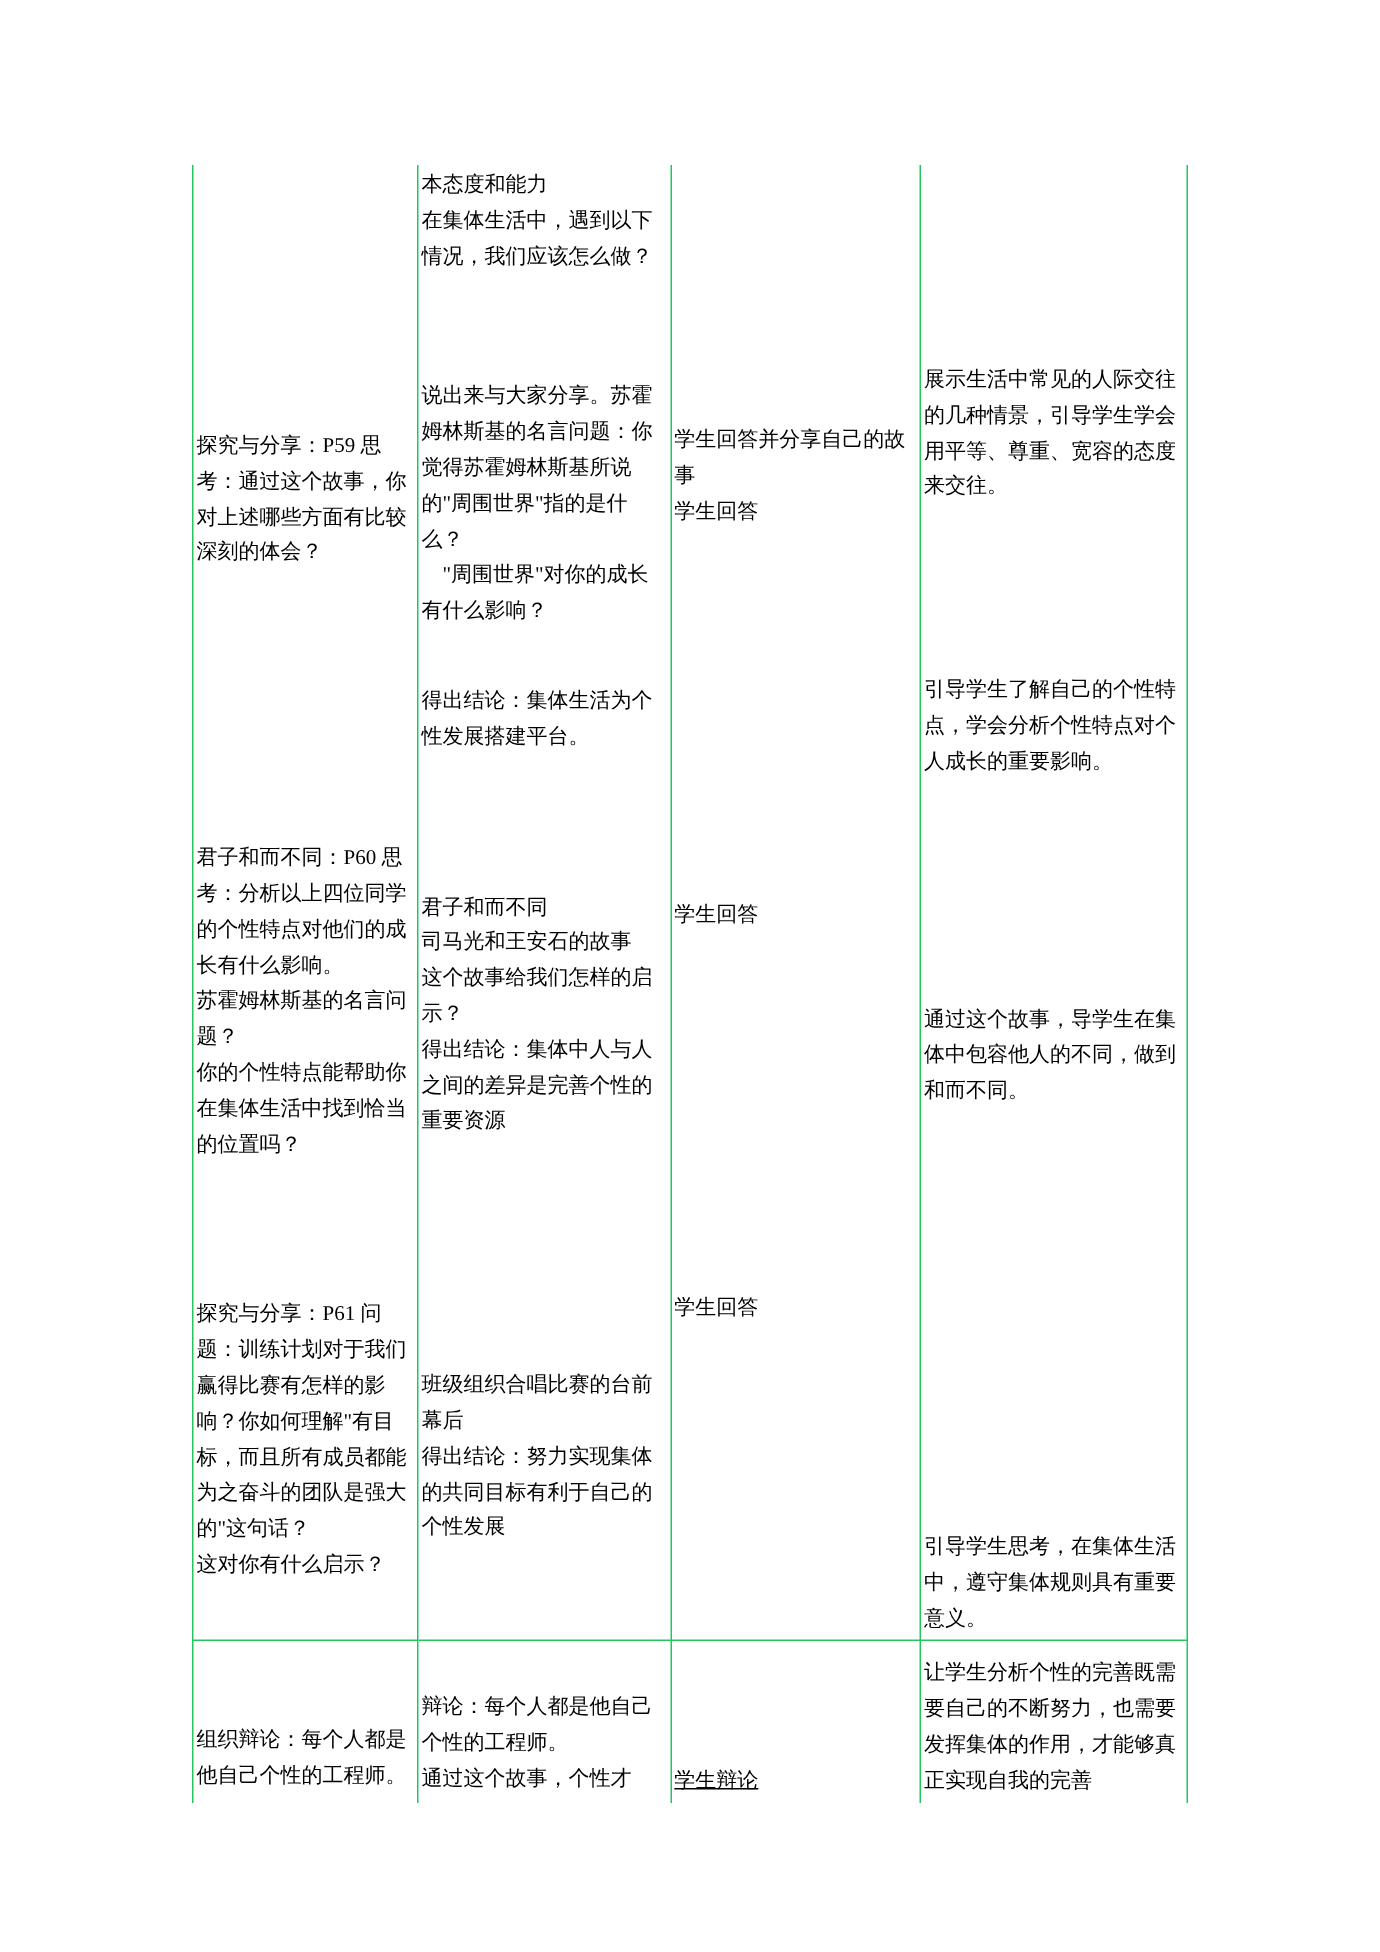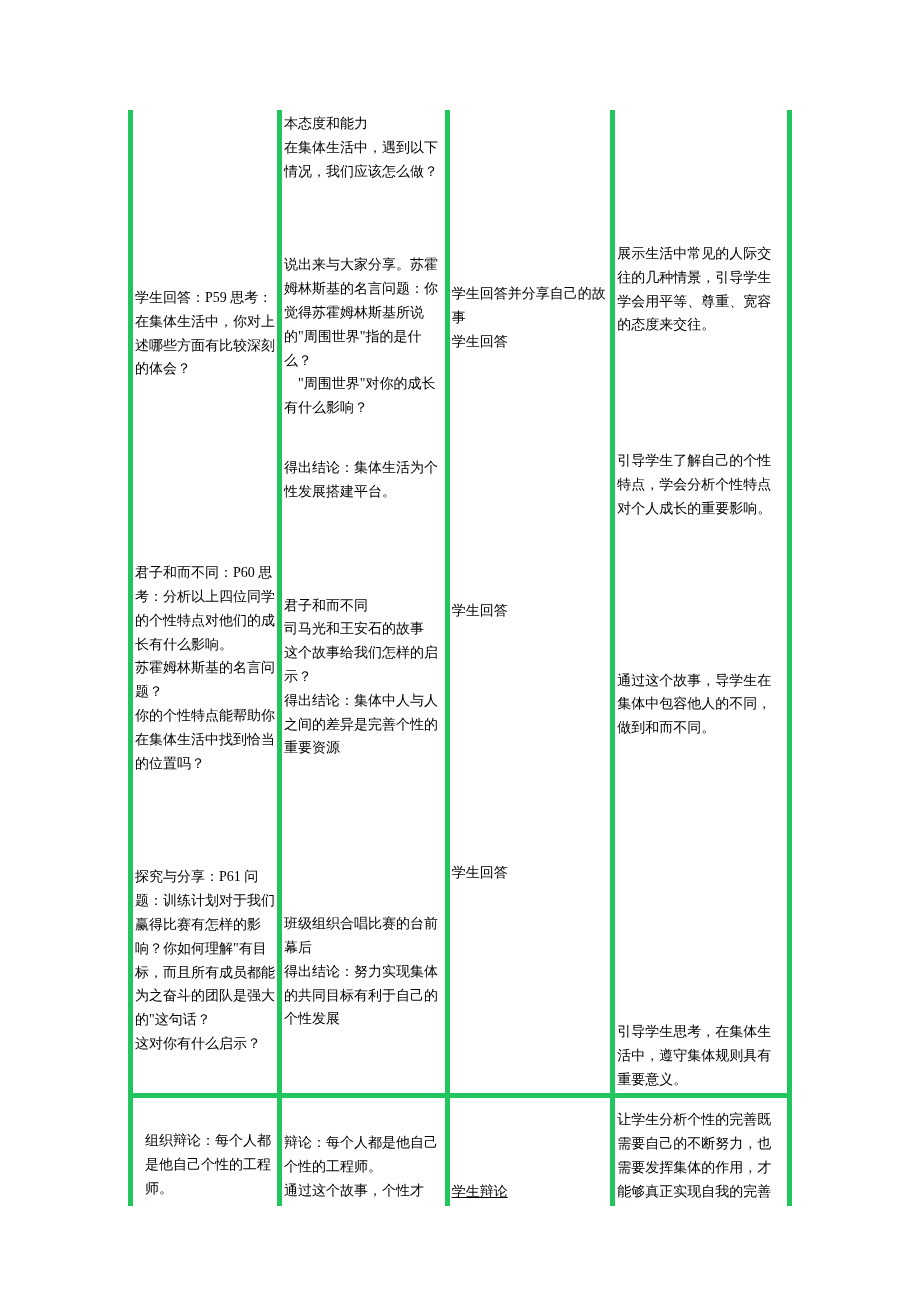--- a/index.html
+++ b/index.html
@@ -17,21 +17,21 @@
     position: relative;
     box-sizing: border-box;
     padding: 110px 128px 0 128px;
   }
   table {
     border-collapse: collapse;
     width: 100%;
     table-layout: fixed;
   }
   td {
-    border: 5px solid #22c55e;
+    border: 1px solid #22c55e;
     vertical-align: top;
     padding: 2px 2px;
     word-break: break-all;
   }
   col.c1 { width: 145px; }
   col.c2 { width: 163px; }
   col.c3 { width: 161px; }
   col.c4 { width: 172px; }
   .cell-inner { }
   .para { margin: 0; }
@@ -45,21 +45,21 @@
       <col class="c1">
         <col class="c2">
         <col class="c3">
         <col class="c4">
     </colgroup>
     <tbody>
       <tr>
         <td style="border-top:none;">
           <div class="cell-inner">
             <div style="height:174px"></div>
-            <p class="para">学生回答：P59 思考：在集体生活中，你对上述哪些方面有比较深刻的体会？</p>
+            <p class="para">探究与分享：P59 思考：通过这个故事，你对上述哪些方面有比较深刻的体会？</p>
             <div style="height:180px"></div>
             <p class="para">君子和而不同：P60 思考：分析以上四位同学的个性特点对他们的成长有什么影响。</p>
             <p class="para">苏霍姆林斯基的名言问题？</p>
             <p class="para">你的个性特点能帮助你在集体生活中找到恰当的位置吗？</p>
             <div style="height:90px"></div>
             <p class="para">探究与分享：P61 问题：训练计划对于我们赢得比赛有怎样的影响？你如何理解"有目标，而且所有成员都能为之奋斗的团队是强大的"这句话？</p>
             <p class="para">这对你有什么启示？</p>
           </div>
         </td>
         <td style="border-top:none;">
@@ -101,21 +101,21 @@
             <div style="height:148px"></div>
             <p class="para">通过这个故事，导学生在集体中包容他人的不同，做到和而不同。</p>
             <div style="height:280px"></div>
             <p class="para">引导学生思考，在集体生活中，遵守集体规则具有重要意义。</p>
           </div>
         </td>
       </tr>
 
       <tr>
         <td style="border-bottom:none;">
-          <div class="cell-inner" style="min-height:100px; display:flex; align-items:flex-end;margin-left:10px;">
+          <div class="cell-inner" style="min-height:100px; display:flex; align-items:flex-end;">
             <p class="para">组织辩论：每个人都是他自己个性的工程师。</p>
           </div>
         </td>
         <td style="border-bottom:none;font-family:Liberation Mono, monospace;">
           <div class="cell-inner">
             <div style="height:32px"></div>
             <p class="para">辩论：每个人都是他自己个性的工程师。</p>
             <p class="para">通过这个故事，个性才</p>
           </div>
         </td>

